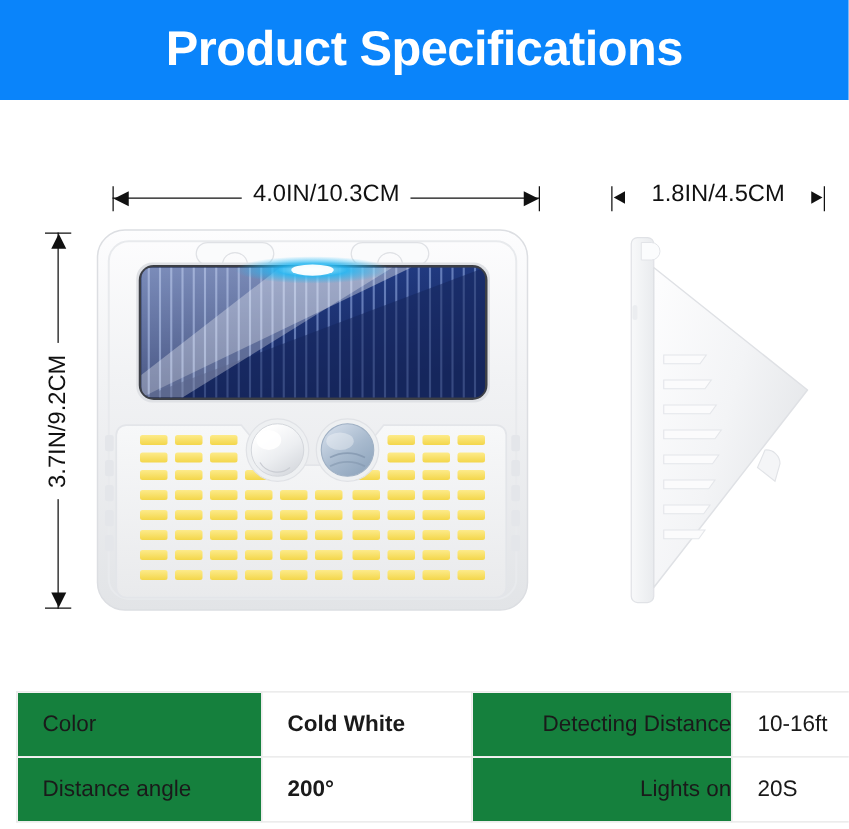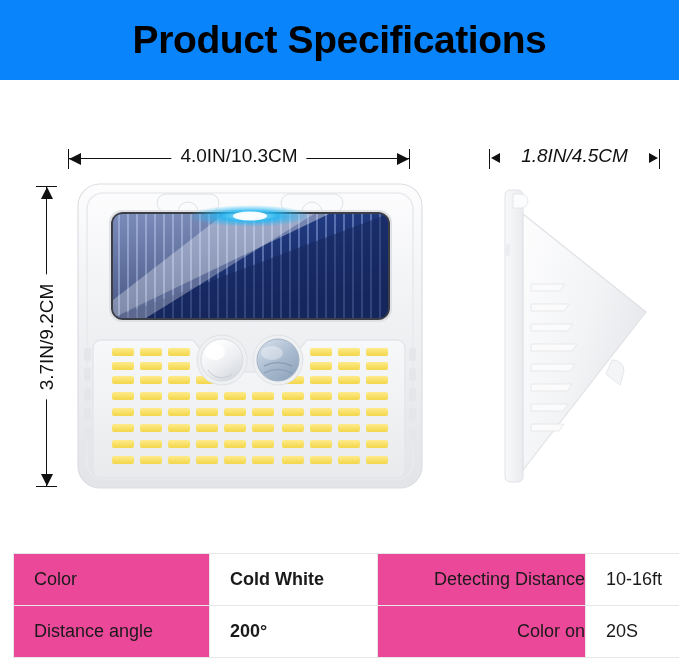--- a/index.html
+++ b/index.html
@@ -22,21 +22,21 @@
     position: absolute;
     left: 0; top: 0;
     width: 679px;
     height: 80px;
     background: #0a84fa;
     display: flex;
     align-items: center;
     justify-content: center;
   }
   .banner-title {
-    color: #000000;
+    color: #ffffff;
     font-size: 39px;
     font-weight: bold;
     letter-spacing: -0.4px;
     font-family: "Liberation Sans", sans-serif;
   }
 
   
   .stage {
     position: absolute;
     left: 0; top: 80px;
@@ -51,21 +51,21 @@
     font-size: 19px;
     color: #111111;
     font-family: "Liberation Sans", sans-serif;
     white-space: nowrap;
     background: #ffffff;
   }
 
   
   .dim-h-front {
     position: absolute;
-    left: 68px;
+    left: 90px;
     top: 78px;
     width: 342px;
     height: 2px;
   }
   .dim-h-front .line {
     position: absolute;
     left: 0; top: 0;
     width: 100%;
     height: 1.4px;
     background: #111111;
@@ -125,21 +125,20 @@
     border-bottom: 5px solid transparent;
   }
   .dim-h-side .arrow-l { left: 2px; border-right: 9px solid #111111; }
   .dim-h-side .arrow-r { right: 2px; border-left: 9px solid #111111; }
   .dim-h-side .txt {
     position: absolute;
     left: 50%;
     top: -13px;
     transform: translateX(-50%);
     padding: 0 2px;
-    font-style: italic;
   }
 
   
   .dim-v {
     position: absolute;
     left: 46px;
     top: 106px;
     width: 2px;
     height: 301px;
   }
@@ -208,21 +207,21 @@
     padding: 0 0 0 20px;
     font-size: 18px;
     color: #1a1a1a;
     border: 1px solid #e6e6e6;
     font-family: "Liberation Sans", sans-serif;
     vertical-align: middle;
     overflow: hidden;
     white-space: nowrap;
   }
   .spec-table td.label-cell {
-    background: #ec4899;
+    background: #15803d;
   }
   .spec-table td.value-cell {
     background: #ffffff;
   }
   .col-a { width: 175px; }
   .col-b { width: 147px; font-weight: bold; }
   .col-c { width: 187px; text-align: right; }
   .col-d { width: 145px; }
 </style>
 </head>
@@ -515,17 +514,17 @@
   <tbody>
     <tr>
       <td class="label-cell col-a">Color</td>
       <td class="value-cell col-b">Cold White</td>
       <td class="label-cell col-c">Detecting Distance</td>
       <td class="value-cell col-d">10-16ft</td>
     </tr>
     <tr>
       <td class="label-cell col-a">Distance angle</td>
       <td class="value-cell col-b">200°</td>
-      <td class="label-cell col-c">Color on</td>
+      <td class="label-cell col-c">Lights on</td>
       <td class="value-cell col-d">20S</td>
     </tr>
   </tbody>
 </table>
 
 </body></html>

